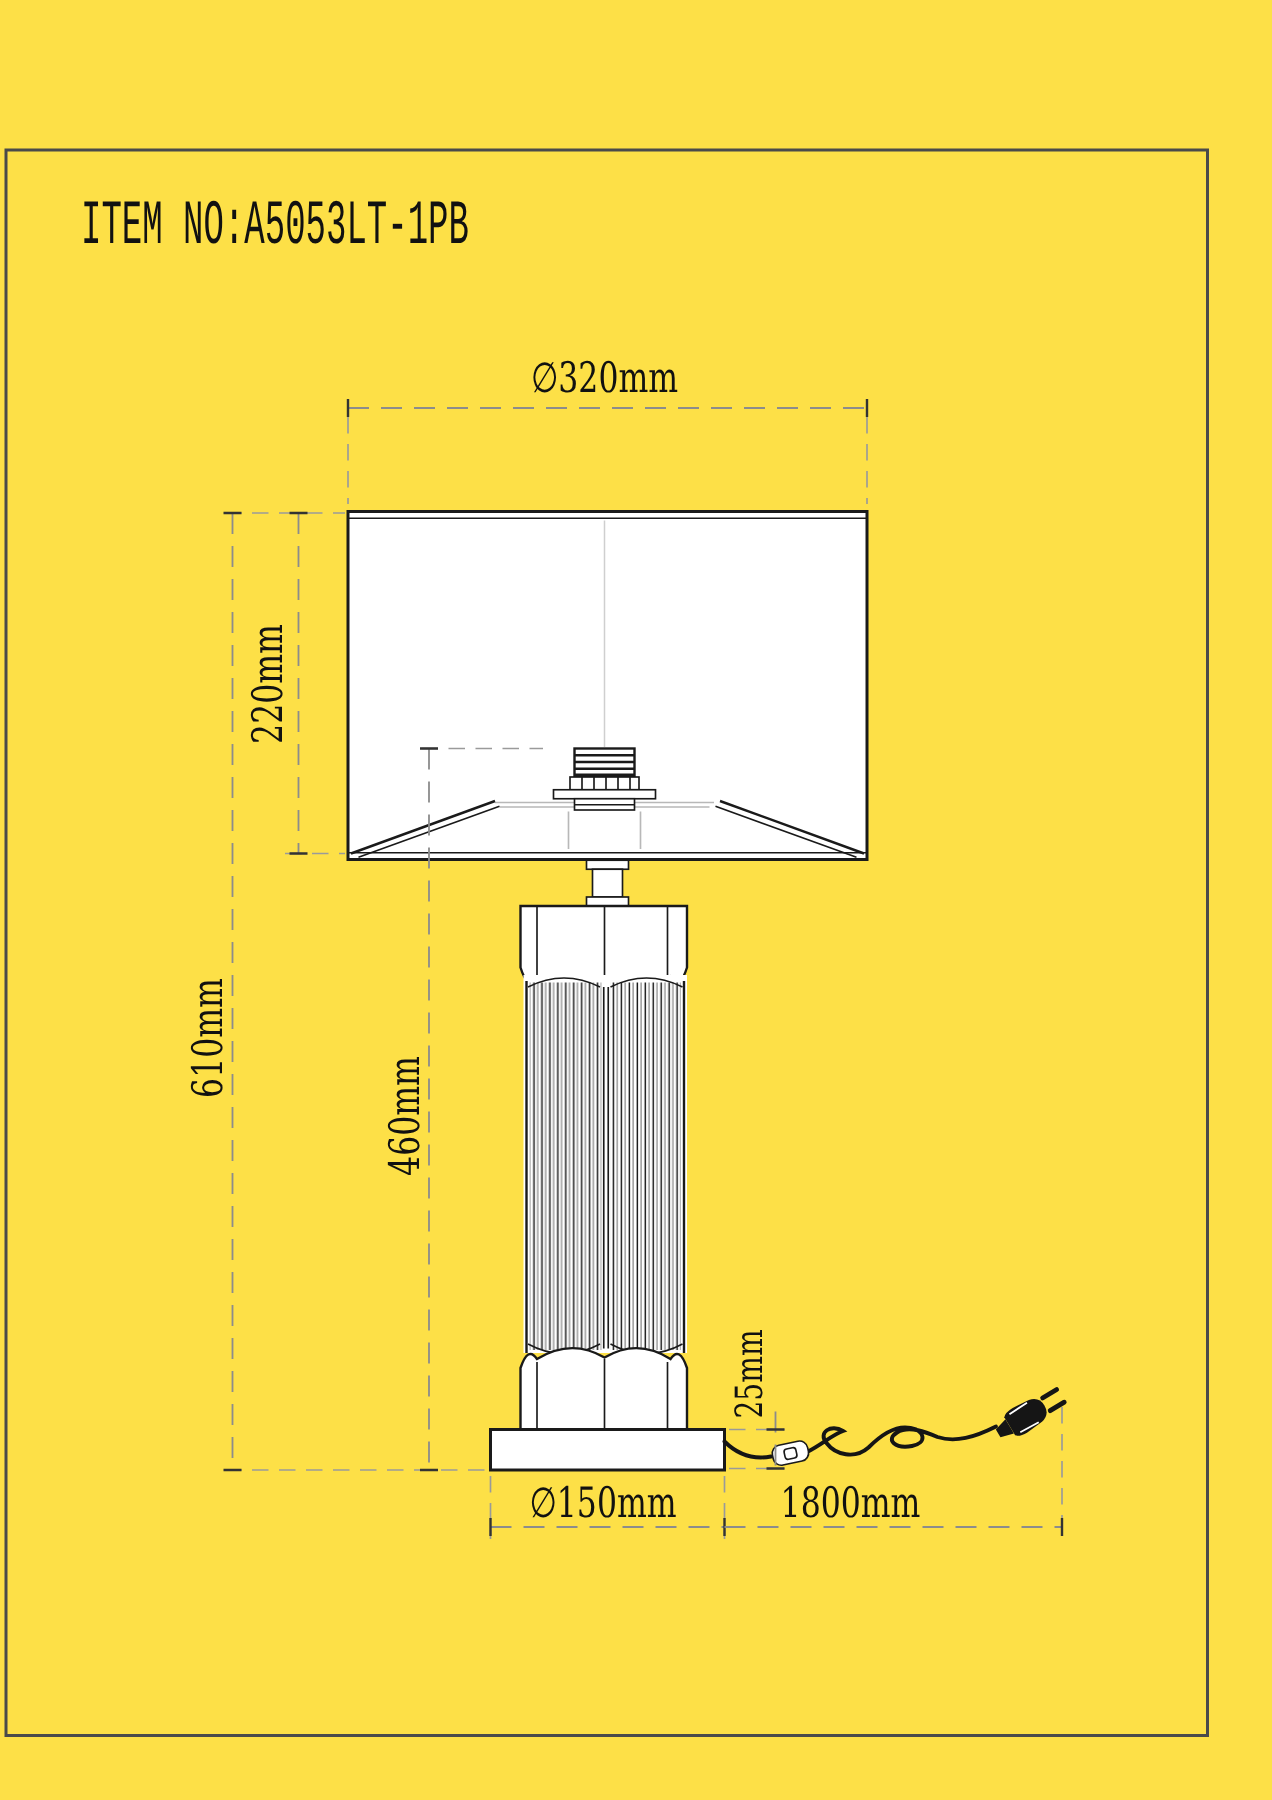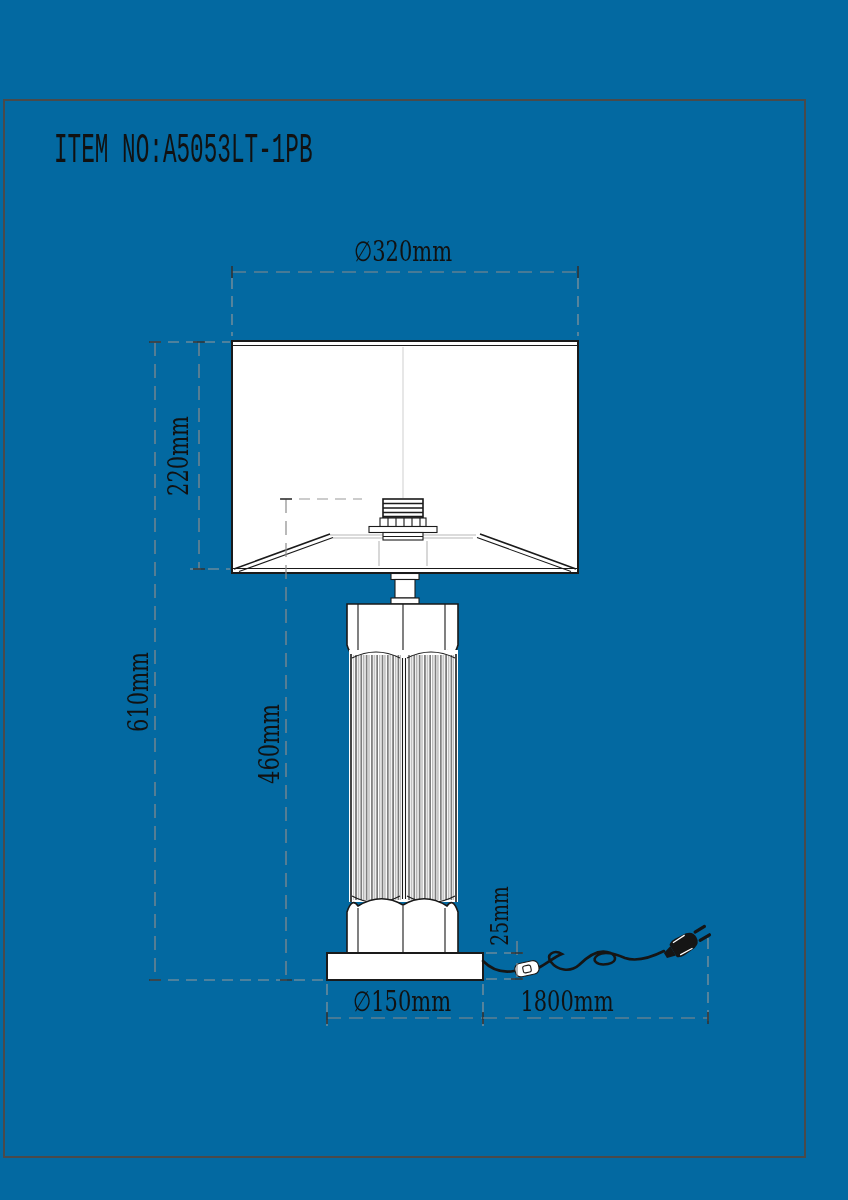--- a/index.html
+++ b/index.html
@@ -1,16 +1,16 @@
 <!DOCTYPE html>
 <html><head>
 <meta charset="utf-8">
 <style>
   html,body{margin:0;padding:0;background:#fff;}
-  #stage{position:relative;width:848px;height:1200px;background:#0369a1;overflow:hidden;
+  #stage{position:relative;width:848px;height:1200px;background:#fde047;overflow:hidden;
          font-family:"DejaVu Serif", serif;}
   svg{position:absolute;left:0;top:0;}
   .ln{stroke:#1a1a1a;fill:none;stroke-width:1.6;}
   .lnw{stroke:#1a1a1a;fill:#ffffff;stroke-width:1.6;}
   .thin{stroke-width:1.1;}
   .thick{stroke-width:2;}
   .faint{stroke:#b8b8b8;fill:none;stroke-width:1.1;}
   .vfaint{stroke:#cfcfcf;fill:none;stroke-width:1;}
   .dim{stroke:#8c8c8c;fill:none;stroke-width:1.2;stroke-dasharray:14 8;}
   .ext{stroke:#9a9a9a;fill:none;stroke-width:1.1;stroke-dasharray:11 7;}

